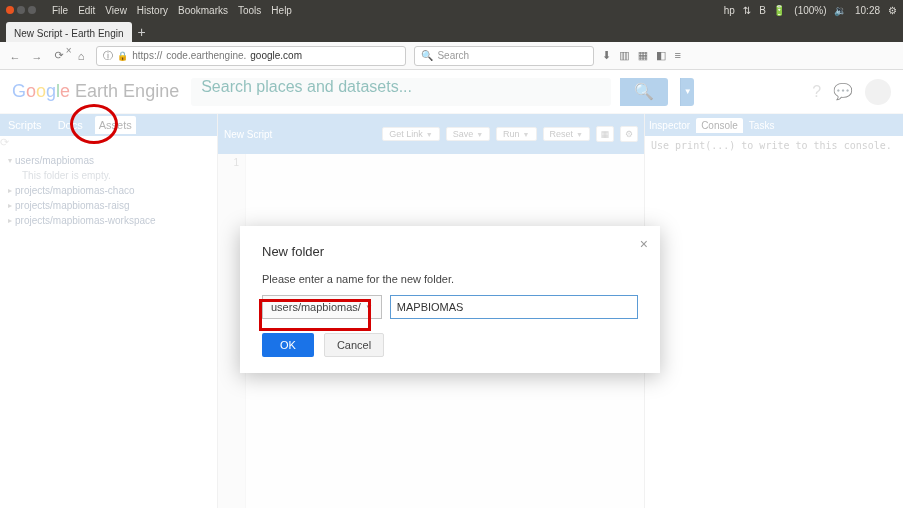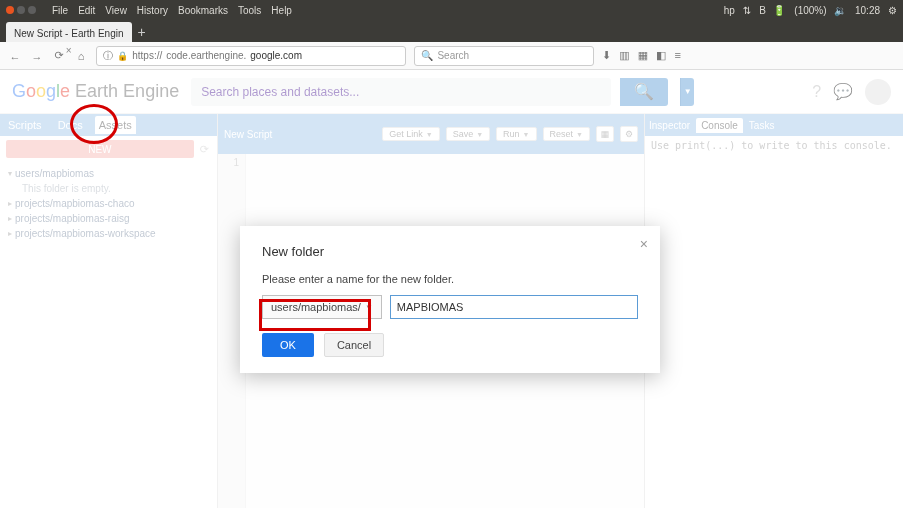--- a/index.html
+++ b/index.html
@@ -39,21 +39,21 @@
   
   .page { position: relative; height: calc(508px - 20px - 22px - 28px); }
   .page-overlay { position: absolute; inset: 0; background: rgba(255,255,255,0.55); pointer-events: none; z-index: 5; }
 
   
   .gee-header { height: 44px; display: flex; align-items: center; padding: 0 12px; gap: 12px; border-bottom: 1px solid #eee; }
   .gee-logo { font-size: 18px; font-weight: 500; }
   .gee-logo .g1 { color: #4285f4; } .gee-logo .g2 { color: #ea4335; } .gee-logo .g3 { color: #fbbc05; }
   .gee-logo .g4 { color: #4285f4; } .gee-logo .g5 { color: #34a853; } .gee-logo .g6 { color: #ea4335; }
   .gee-logo .rest { color: #676767; font-weight: 400; }
-  .gee-search { flex: 1; max-width: 420px; height: 28px; background: #f1f3f4; border-radius: 3px; display: flex; align-items: center; padding: 0 10px; font-size: 12px; color: #4c1d95; }
+  .gee-search { flex: 1; max-width: 420px; height: 28px; background: #f1f3f4; border-radius: 3px; display: flex; padding: 0 10px; font-size: 16px; color: #0f766e; }
   .gee-search-btn { width: 48px; height: 28px; background: #5b9bd5; border-radius: 0 3px 3px 0; display: flex; align-items: center; justify-content: center; color: #fff; margin-left: -3px; }
   .gee-search-caret { width: 14px; height: 28px; background: #5b9bd5; border-left: 1px solid #4a8bc5; display: flex; align-items: center; justify-content: center; color: #fff; font-size: 8px; border-radius: 0 3px 3px 0; }
   .gee-header-right { margin-left: auto; display: flex; align-items: center; gap: 12px; color: #bbb; }
   .avatar { width: 26px; height: 26px; border-radius: 50%; background: #e0e0e0; }
 
   
   .panels { display: flex; height: calc(100% - 44px); }
 
   
   .left-panel { width: 218px; border-right: 1px solid #e0e0e0; display: flex; flex-direction: column; }
@@ -185,23 +185,20 @@
   <div class="panels">
 
     <div class="left-panel">
       <div class="left-tabs">
         <span class="tab">Scripts</span>
         <span class="tab">Docs</span>
         <span class="tab active">Assets</span>
         <div class="red-circle"></div>
       </div>
       <div style="display:flex;align-items:center;">
-        <div class="new-btn" style="flex:1;">
-          <span>NEW</span>
-        </div>
         <span style="color:#ccc;font-size:11px;margin-right:8px;">⟳</span>
       </div>
       <div class="asset-tree">
         <div class="row">
             <span class="tree-caret">▾</span>
             <span>users/mapbiomas</span>
           </div>
         <div class="row empty">This folder is empty.</div>
         <div class="row">
             <span class="tree-caret">▸</span>

